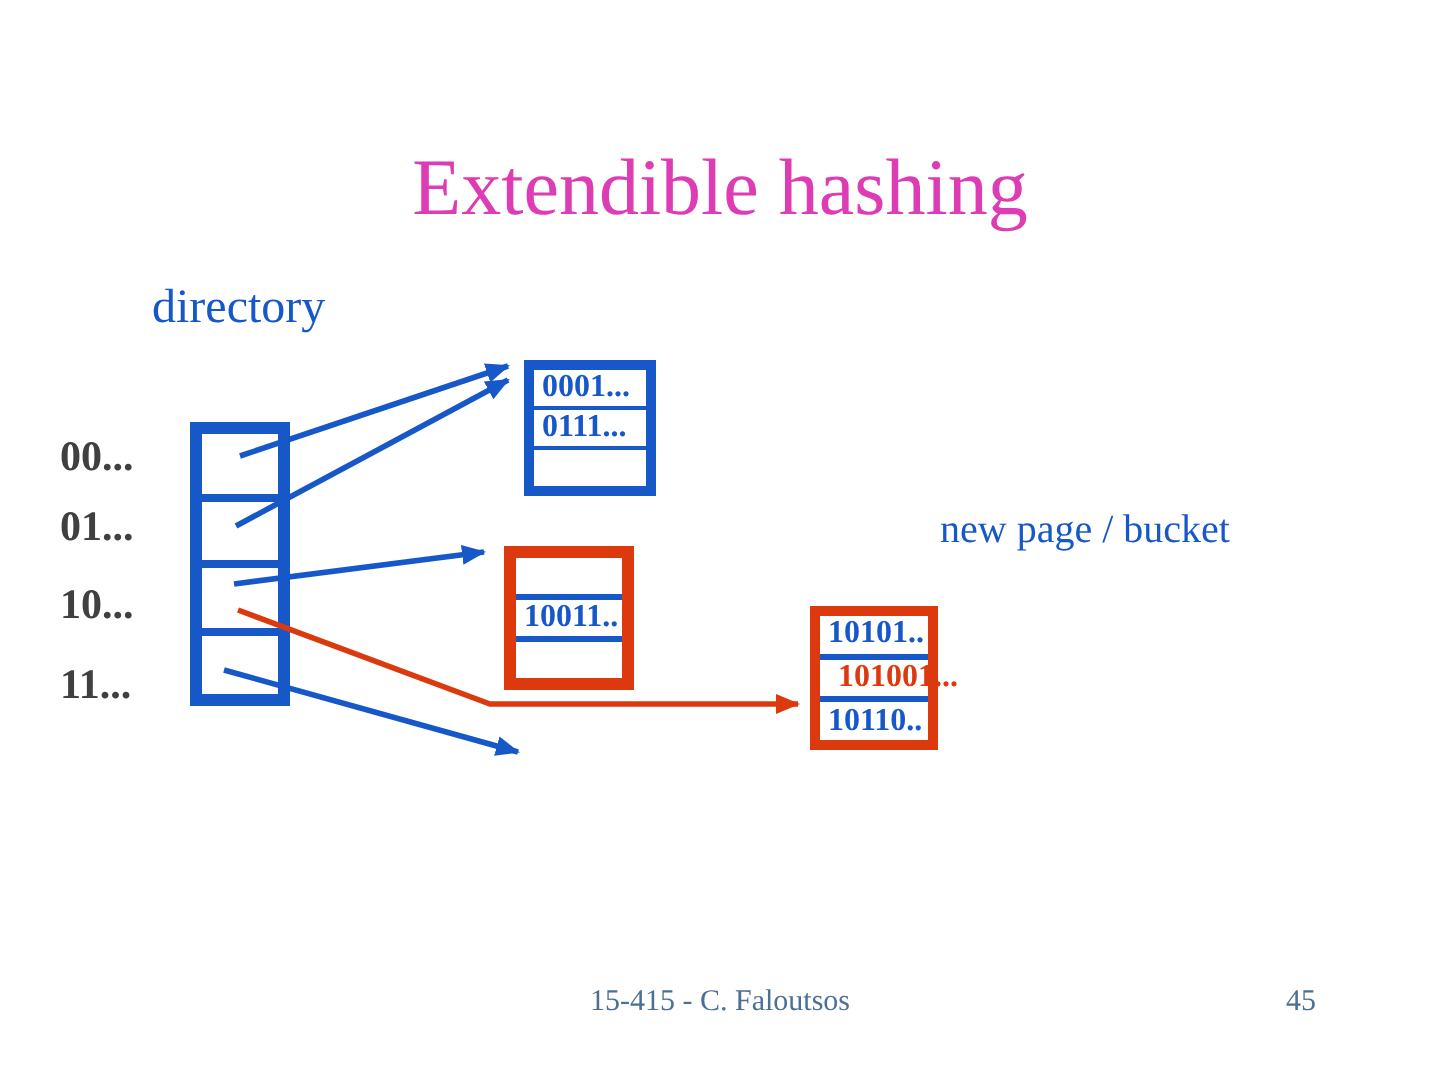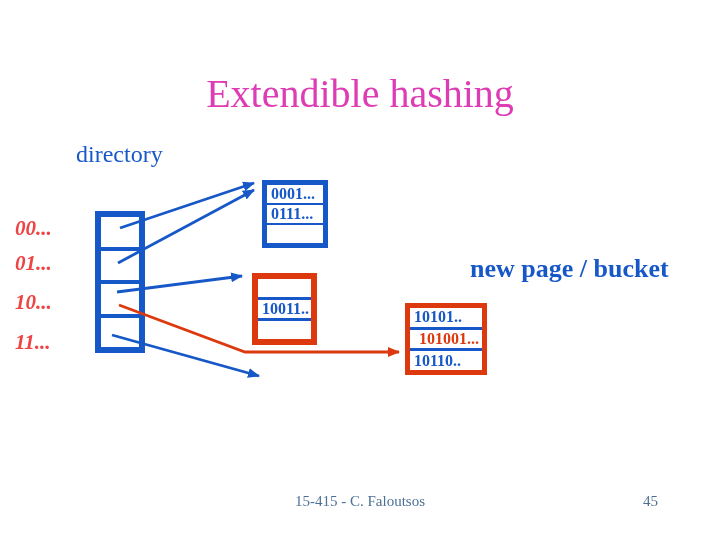--- a/index.html
+++ b/index.html
@@ -15,22 +15,22 @@
   .title {
     position: absolute; top: 70px; left: 0; width: 100%;
     text-align: center; margin: 0;
     font-size: 40px; font-weight: normal; color: #dd3cb4;
   }
   .directory-label {
     position: absolute; left: 76px; top: 141px;
     font-size: 24px; font-weight: normal; color: #1758c8;
   }
   .dir-entry {
-    position: absolute; left: 15px; width: 56px;
-    font-size: 21px; font-weight: bold; color: #ef4444; font-style: italic;
+    position: absolute; left: 30px; width: 56px;
+    font-size: 21px; font-weight: bold; color: #404040;
   }
   .e0 { top: 216px; } .e1 { top: 251px; } .e2 { top: 290px; } .e3 { top: 330px; }
 
   .dir-table {
     position: absolute; left: 95px; top: 211px; width: 50px; height: 142px;
     border: 6px solid #1758c8; box-sizing: border-box;
     display: flex; flex-direction: column; background: #ffffff;
   }
   .dir-cell { flex: 1; }
   .dir-cell + .dir-cell { border-top: 4px solid #1758c8; }
@@ -42,29 +42,29 @@
   .brow {
     flex: 1; display: flex; align-items: center;
     font-weight: bold; font-size: 16px; color: #1758c8;
     padding-left: 4px; white-space: nowrap; line-height: 1;
     overflow: visible;
   }
   .top-bucket    { left: 262px; top: 180px; width: 66px; height: 68px; border: 5px solid #1758c8; }
   .top-bucket    .brow:not(:last-child) { border-bottom: 2px solid #1758c8; }
   .middle-bucket { left: 252px; top: 273px; width: 65px; height: 72px; border: 6px solid #dd390e; }
   .middle-bucket .brow:not(:last-child) { border-bottom: 3px solid #1758c8; }
-  .new-bucket    { left: 405px; top: 303px; width: 82px; height: 72px; border: 5px solid #dd390e; }
+  .new-bucket    { left: 405px; top: 303px; width: 64px; height: 72px; border: 5px solid #dd390e; }
   .new-bucket    .brow:not(:last-child) { border-bottom: 3px solid #1758c8; }
   .new-bucket    .brow.red { color: #dd390e; padding-left: 9px; }
   .bottom-bucket { left: 268px; top: 377px; width: 67px; height: 70px; border: 5px solid #1758c8; }
   .bottom-bucket .brow:not(:last-child) { border-bottom: 2px solid #1758c8; }
 
   .new-page-label {
     position: absolute; left: 470px; top: 254px;
-    font-size: 26px; font-weight: bold; color: #1758c8;
+    font-size: 20px; font-weight: normal; color: #1758c8;
   }
 
   .footer-brand {
     position: absolute; left: 57px; top: 493px;
     font-size: 15px; font-weight: bold; color: #9b1b1b;
   }
   .footer-course {
     position: absolute; left: 0; top: 493px; width: 100%;
     text-align: center; font-size: 15px; color: #4c7095;
   }

